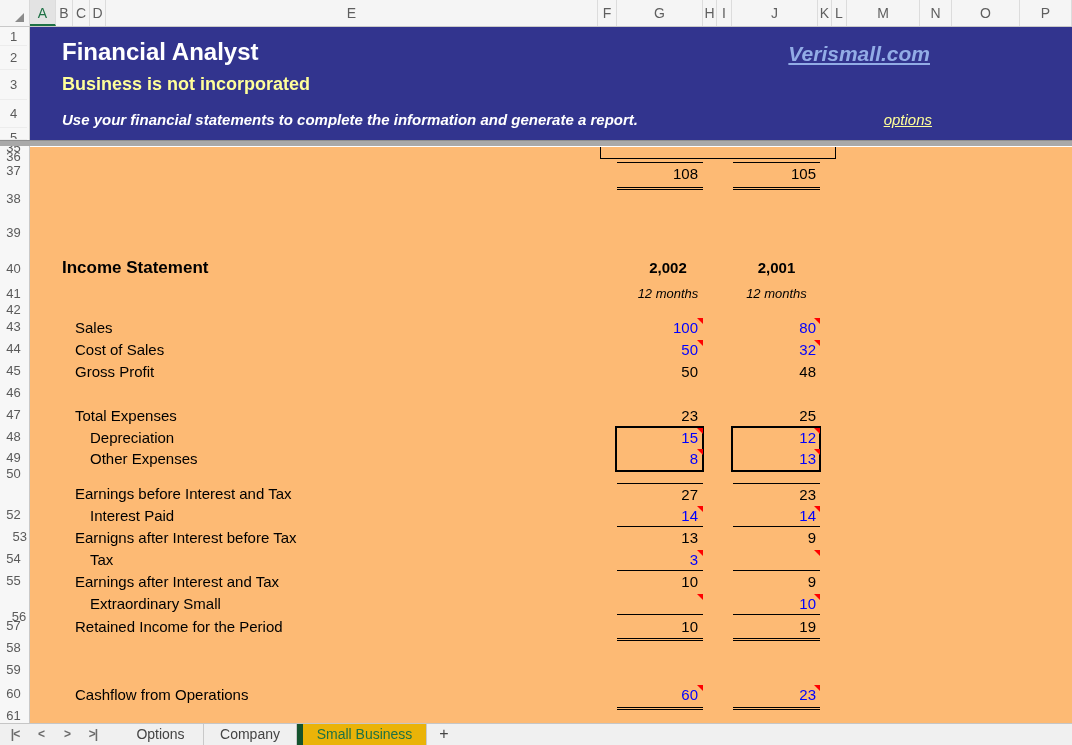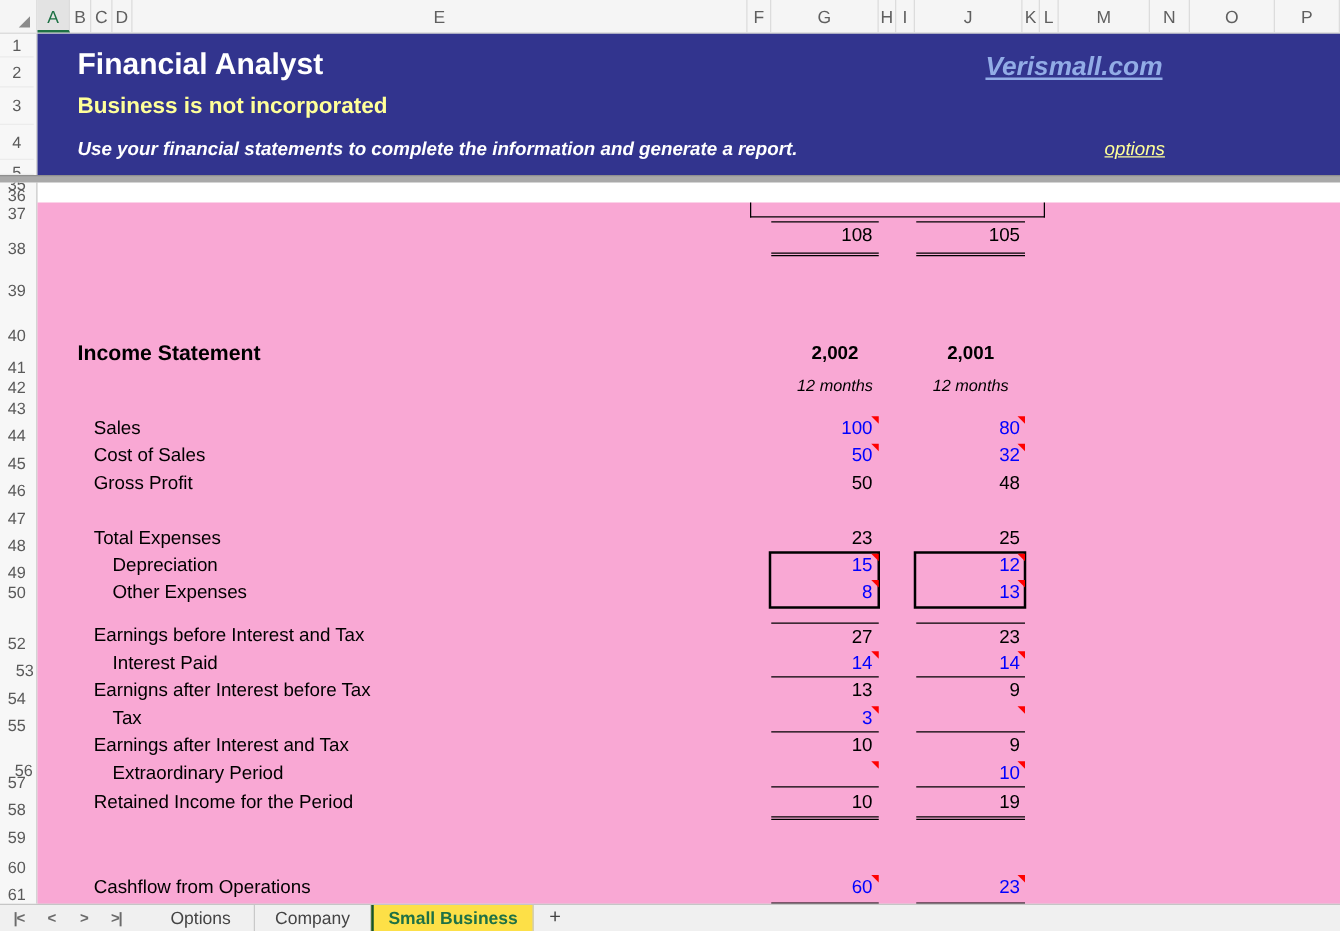--- a/index.html
+++ b/index.html
@@ -24,21 +24,21 @@
   .bn-title { position:absolute; left:32px; top:11px; color:#FFFFFF; font-size:24px; font-weight:bold; }
   .bn-sub { position:absolute; left:32px; top:47px; color:#FFFF99; font-size:18px; font-weight:bold; }
   .bn-instr { position:absolute; left:32px; top:84px; color:#FFFFFF; font-size:15px; font-weight:bold; font-style:italic; }
   .bn-brand { position:absolute; right:142px; top:15px; color:#92ACE6; font-size:21px; font-weight:bold; font-style:italic; text-decoration:underline; cursor:pointer; }
   .bn-options { position:absolute; right:140px; top:84px; color:#FFFF99; font-size:15px; font-style:italic; text-decoration:underline; cursor:pointer; }
 
   
   #splitbar { position:absolute; left:0; top:140px; width:1072px; height:6px; background:#A9A9A9; border-top:1px solid #8F8F8F; }
 
   
-  #sheet { position:absolute; left:30px; top:162px; width:1042px; height:577px; background:#f9a8d4; overflow:hidden; font-size:15px; color:#000;text-decoration:underline; }
+  #sheet { position:absolute; left:30px; top:147px; width:1042px; height:577px; background:#fdba74; overflow:hidden; font-size:15px; color:#000;text-decoration:underline; }
   .ir { position:absolute; left:0; width:900px; height:22px; }
   .lb1 { position:absolute; left:45px; top:0; line-height:22px; white-space:nowrap; }
   .lb2 { position:absolute; left:60px; top:0; line-height:22px; white-space:nowrap; }
   .cG { position:absolute; left:587px; top:0; width:86px; height:22px; line-height:22px; text-align:right; padding-right:5px; }
   .cJ { position:absolute; left:703px; top:0; width:87px; height:22px; line-height:22px; text-align:right; padding-right:4px; }
   .blue { color:#0000FF; }
   .bt { border-top:1px solid #000; }
   .bb { border-bottom:1px solid #000; }
   .tri { position:absolute; top:1px; right:0; width:0; height:0; border-left:6px solid transparent; border-top:6px solid #FF0000; }
   .dbl { position:absolute; height:3px; border-top:1px solid #000; border-bottom:1px solid #000; }
@@ -47,21 +47,21 @@
   .inputbox { position:absolute; border:2px solid #000; background:transparent; }
   .is-title { position:absolute; left:32px; top:110px; font-size:17px; font-weight:bold; line-height:22px; }
   .yr { position:absolute; top:110px; height:22px; line-height:22px; font-weight:bold; text-align:center; }
   .mo { position:absolute; top:138px; height:18px; line-height:18px; font-style:italic; font-size:13px; text-align:center; }
   .boxrem { position:absolute; left:570px; top:-2px; width:236px; height:14px; border:1.5px solid #000; border-top:none; }
 
   
   #tabbar { position:absolute; left:0; top:723px; width:1072px; height:22px; background:#F0F0F0; border-top:1px solid #C6C6C6; }
   .navic { position:absolute; top:0; height:22px; line-height:21px; color:#6B6B6B; font-size:12px; font-weight:bold; text-align:center; width:22px; cursor:pointer; letter-spacing:-1px; }
   .stab { position:absolute; top:0; height:22px; line-height:21px; text-align:center; font-size:14px; color:#444; cursor:pointer; border-right:1px solid #C9C9C9; }
-  .stab.active { background:#fde047; color:#1E7145; font-weight:bold; border-left:2px solid #14532d; }
+  .stab.active { background:#eab308; color:#1E7145; font-weight:normal; border-left:6px solid #14532d; }
   .newsheet { position:absolute; top:0; height:22px; line-height:20px; width:28px; text-align:center; font-size:16px; color:#444; cursor:pointer; }
 </style>
 </head>
 <body>
 
 <div id="stage">
 
   <div id="colheads">
     <div class="corner">
         <span class="tri-corner"></span>
@@ -212,21 +212,21 @@
       <div class="cJ bb"><span class="blue"></span><i class="tri"></i></div>
     </div>
 
     <div class="ir" style="top:424px;">
       <div class="lb1">Earnings after Interest and Tax</div>
       <div class="cG"><span>10</span></div>
       <div class="cJ"><span>9</span></div>
     </div>
 
     <div class="ir" style="top:446px;">
-      <div class="lb2">Extraordinary Period</div>
+      <div class="lb2">Extraordinary Small</div>
       <div class="cG bb"><span class="blue"></span><i class="tri"></i></div>
       <div class="cJ bb"><span class="blue">10</span><i class="tri"></i></div>
     </div>
 
     <div class="ir" style="top:469px;">
       <div class="lb1">Retained Income for the Period</div>
       <div class="cG"><span>10</span></div>
       <div class="cJ"><span>19</span></div>
     </div>
     <div class="dbl dG" style="top:491px;"></div>

